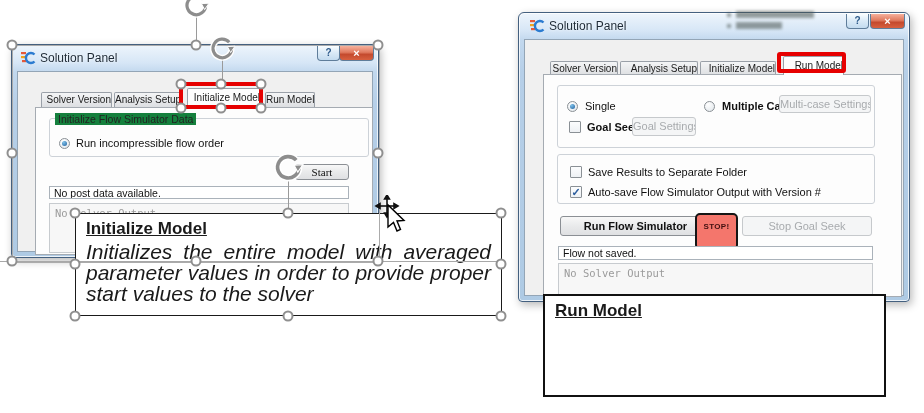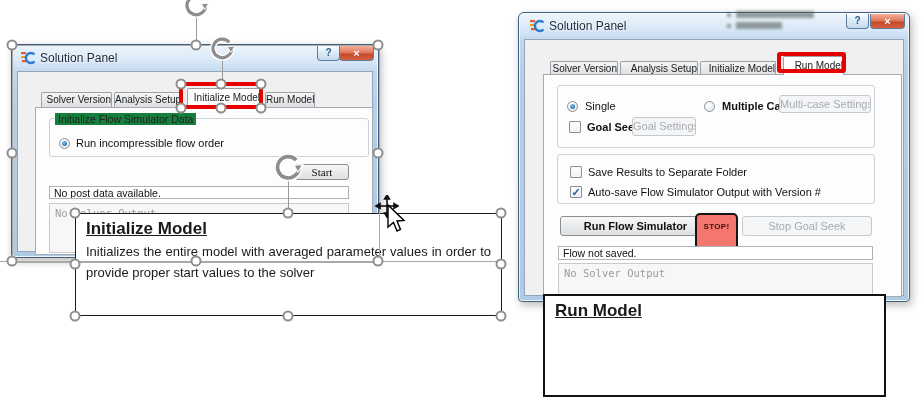--- a/index.html
+++ b/index.html
@@ -43,21 +43,21 @@
   .btn-stop{border:2px solid #151515;border-radius:5px;background:#f4766c;color:#401010;font-weight:bold;
             font-size:8px;letter-spacing:.3px;}
   .field{position:absolute;box-sizing:border-box;background:#fff;border:1px solid #aab2ba;font-size:10.5px;
          padding:0 4px;white-space:nowrap;overflow:hidden;color:#111;}
   .outbox{position:absolute;box-sizing:border-box;background:#f7f7f7;border:1px solid #c7cbcf;
           font-family:"DejaVu Sans Mono",monospace;font-size:10.5px;color:#9b9b9b;padding:3px 5px;
           white-space:nowrap;overflow:hidden;}
   
   .callout{position:absolute;box-sizing:border-box;background:#fff;z-index:10;}
   .callout h2{margin:0 0 2px 0;font-size:17px;text-decoration:underline;}
-  .callout p{margin:0;font-size:13px;line-height:21px;text-align:justify;}
+  .callout p{margin:0;font-size:21px;line-height:21px;text-align:justify;font-style:italic;}
   
   .redbox{position:absolute;box-sizing:border-box;border:4px solid #e60000;border-radius:3px;z-index:25;background:transparent;}
   .sel-outline{position:absolute;border:1px solid #ababab;z-index:20;pointer-events:none;}
   .guide{position:absolute;background:#a8a8a8;z-index:20;}
   .rot-line{position:absolute;width:1px;background:#9a9a9a;z-index:21;}
   .handle{position:absolute;width:11px;height:11px;border-radius:50%;background:#fff;border:2px solid #8f8f8f;
           box-sizing:border-box;transform:translate(-50%,-50%);z-index:30;}
   .rot-icon{position:absolute;z-index:31;}
   .smudge{position:absolute;background:#4a5551;filter:blur(1.6px);opacity:.55;z-index:2;}
   #cursor{position:absolute;z-index:40;}

